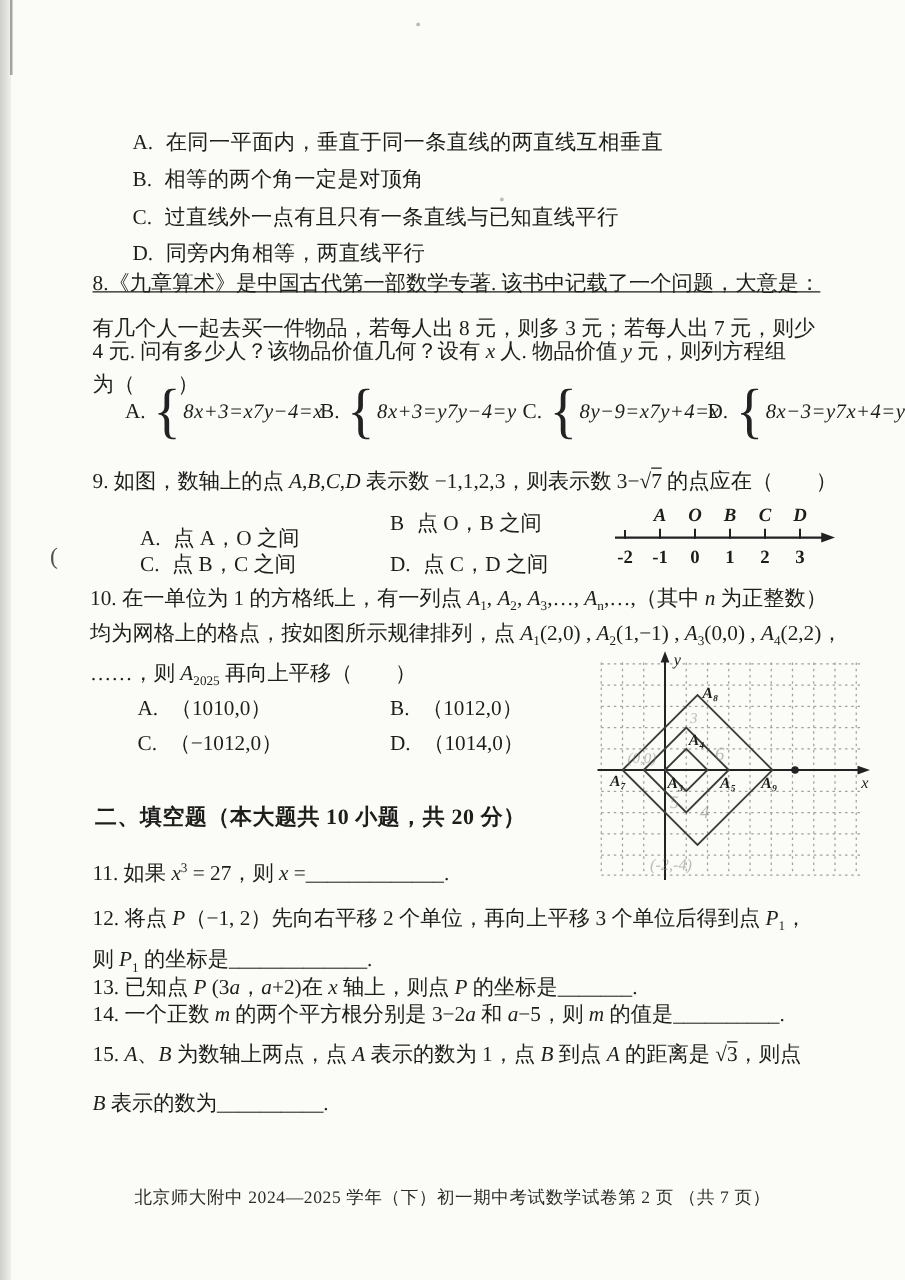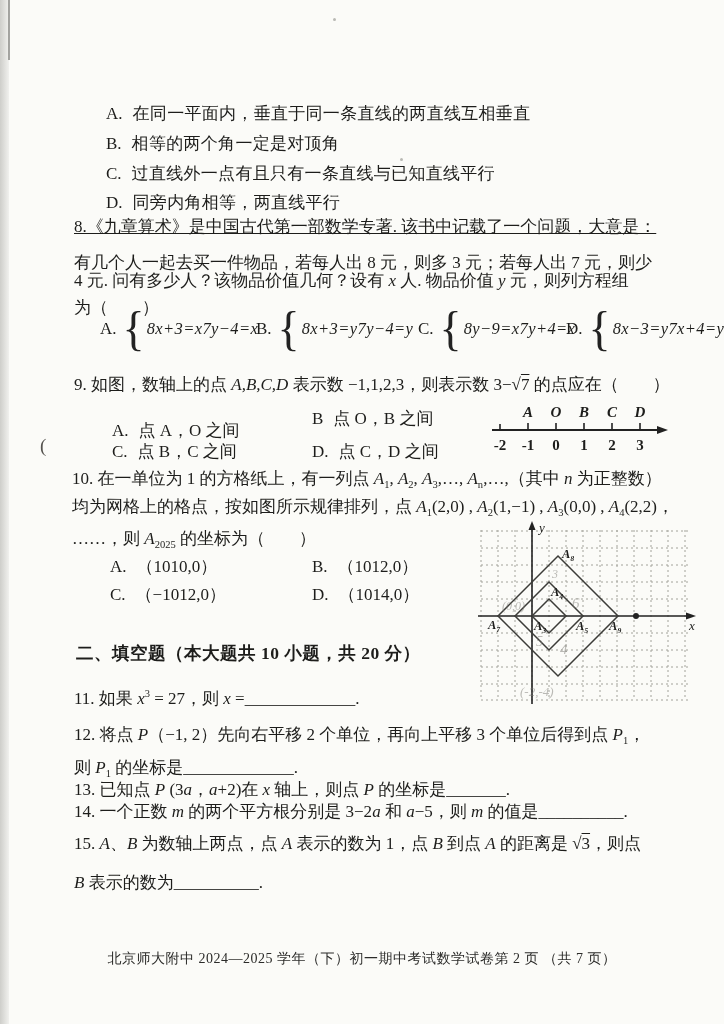--- a/index.html
+++ b/index.html
@@ -134,21 +134,21 @@
       <text x="40" y="50">-1</text>
       <text x="68" y="50">0</text>
       <text x="96" y="50">1</text>
       <text x="124" y="50">2</text>
       <text x="152" y="50">3</text>
     </g>
   </svg>
 
   <div class="abs" style="left:72px; top:468px;"><span class="seg-t">10. 在一单位为 1 的方格纸上，有一列点 </span><span class="seg-m">A</span><span class="seg-sub">1</span><span class="seg-t">, </span><span class="seg-m">A</span><span class="seg-sub">2</span><span class="seg-t">, </span><span class="seg-m">A</span><span class="seg-sub">3</span><span class="seg-t">,…, </span><span class="seg-m">A</span><span class="seg-sub">n</span><span class="seg-t">,…,（其中 </span><span class="seg-m">n</span><span class="seg-t"> 为正整数）</span></div>
   <div class="abs" style="left:72px; top:496px;"><span class="seg-t">均为网格上的格点，按如图所示规律排列，点 </span><span class="seg-m">A</span><span class="seg-sub">1</span><span class="seg-t">(2,0) , </span><span class="seg-m">A</span><span class="seg-sub">2</span><span class="seg-t">(1,−1) , </span><span class="seg-m">A</span><span class="seg-sub">3</span><span class="seg-t">(0,0) , </span><span class="seg-m">A</span><span class="seg-sub">4</span><span class="seg-t">(2,2)，</span></div>
-  <div class="abs" style="left:72px; top:528px;"><span class="seg-t">……，则 </span><span class="seg-m">A</span><span class="seg-sub">2025</span><span class="seg-t"> 的坐标为（　　）</span></div>
+  <div class="abs" style="left:72px; top:528px;"><span class="seg-t">……，则 </span><span class="seg-m">A</span><span class="seg-sub">2025</span><span class="seg-t"> 再向上平移（　　）</span></div>
 
   <div class="abs" style="left:110px; top:556px;">
     <span class="ol">A.</span><span>（1010,0）</span>
   </div>
   <div class="abs" style="left:312px; top:556px;">
     <span class="ol">B.</span><span>（1012,0）</span>
   </div>
   <div class="abs" style="left:110px; top:584px;">
     <span class="ol">C.</span><span>（−1012,0）</span>
   </div>

